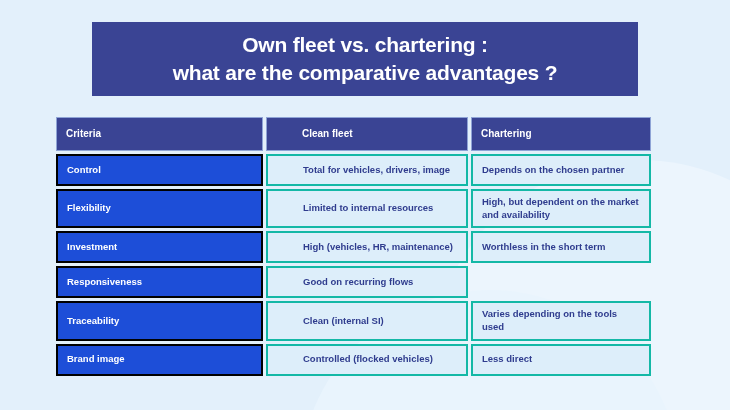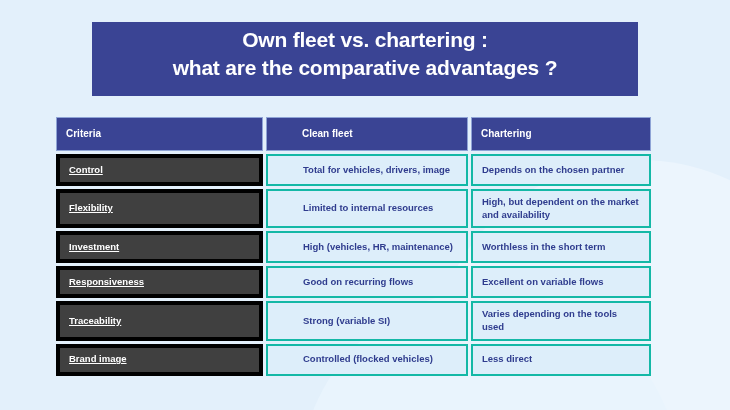--- a/index.html
+++ b/index.html
@@ -46,20 +46,21 @@
   .title-block {
     position: absolute;
     left: 92px;
     top: 22px;
     width: 546px;
     height: 74px;
     background: #3a4494;
     display: flex;
     flex-direction: column;
     align-items: center;
+    justify-content: center;
     box-sizing: border-box;
     padding: 4px 10px;
   }
   .title-line {
     color: #ffffff;
     font-size: 21px;
     font-weight: bold;
     line-height: 1.32;
     text-align: center;
     letter-spacing: -0.2px;
@@ -100,24 +101,23 @@
   .row-head .cell {
     background: #3a4494;
     color: #ffffff;
     border: 1px solid #8fa4d6;
     min-height: 34px;
     font-size: 10px;
   }
 
   
   .row-body .c1 {
-    background: #404040;
+    background: #1d4ed8;
     color: #ffffff;
-    border: 4px solid #000000;
-    text-decoration: underline;
+    border: 2px solid #000000;
   }
   .row-body .c2,
   .row-body .c3 {
     background: #ddeefa;
     color: #2f3c8e;
     border: 2px solid #14b8a6;
   }
 </style>
 </head>
 <body>
@@ -154,26 +154,25 @@
 
     <div class="row row-body">
       <div class="cell c1">Investment</div>
       <div class="cell c2">High (vehicles, HR, maintenance)</div>
       <div class="cell c3">Worthless in the short term</div>
     </div>
 
     <div class="row row-body">
       <div class="cell c1">Responsiveness</div>
       <div class="cell c2">Good on recurring flows</div>
-      <div class="cell c3">Excellent on variable flows</div>
     </div>
 
     <div class="row row-body">
       <div class="cell c1">Traceability</div>
-      <div class="cell c2">Strong (variable SI)</div>
+      <div class="cell c2">Clean (internal SI)</div>
       <div class="cell c3">Varies depending on the tools used</div>
     </div>
 
     <div class="row row-body">
       <div class="cell c1">Brand image</div>
       <div class="cell c2">Controlled (flocked vehicles)</div>
       <div class="cell c3">Less direct</div>
     </div>
 
   </div>

